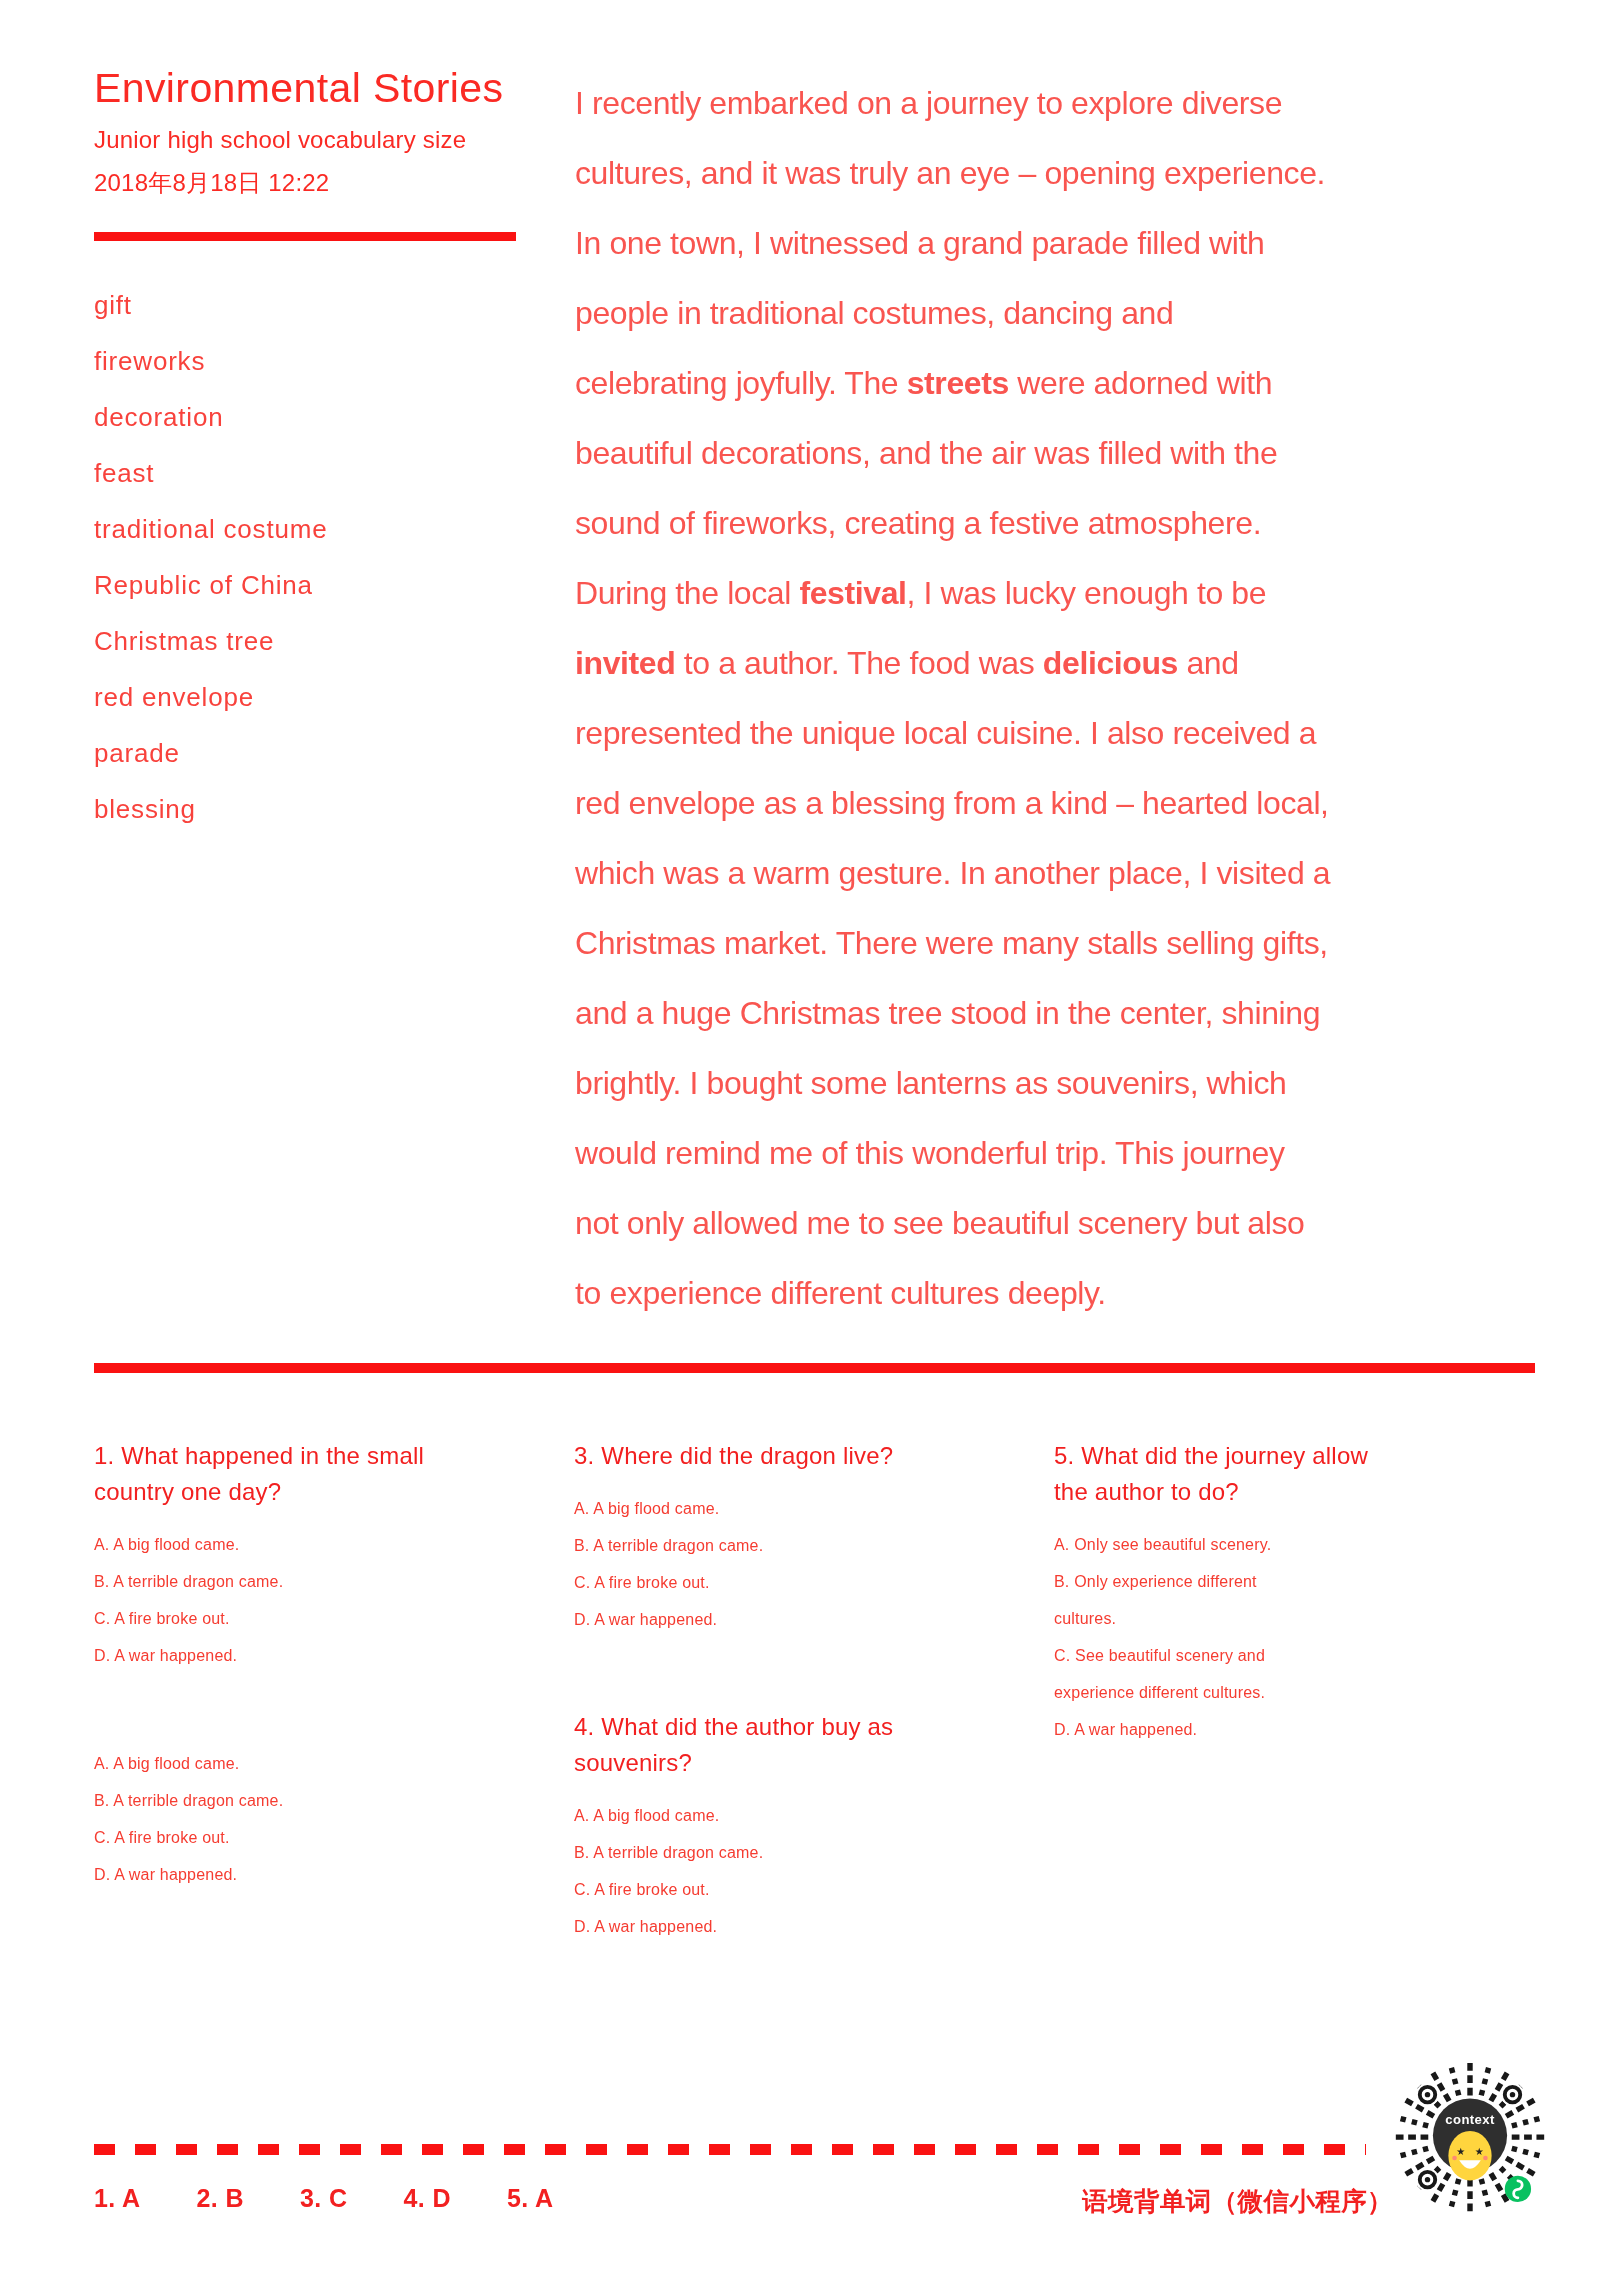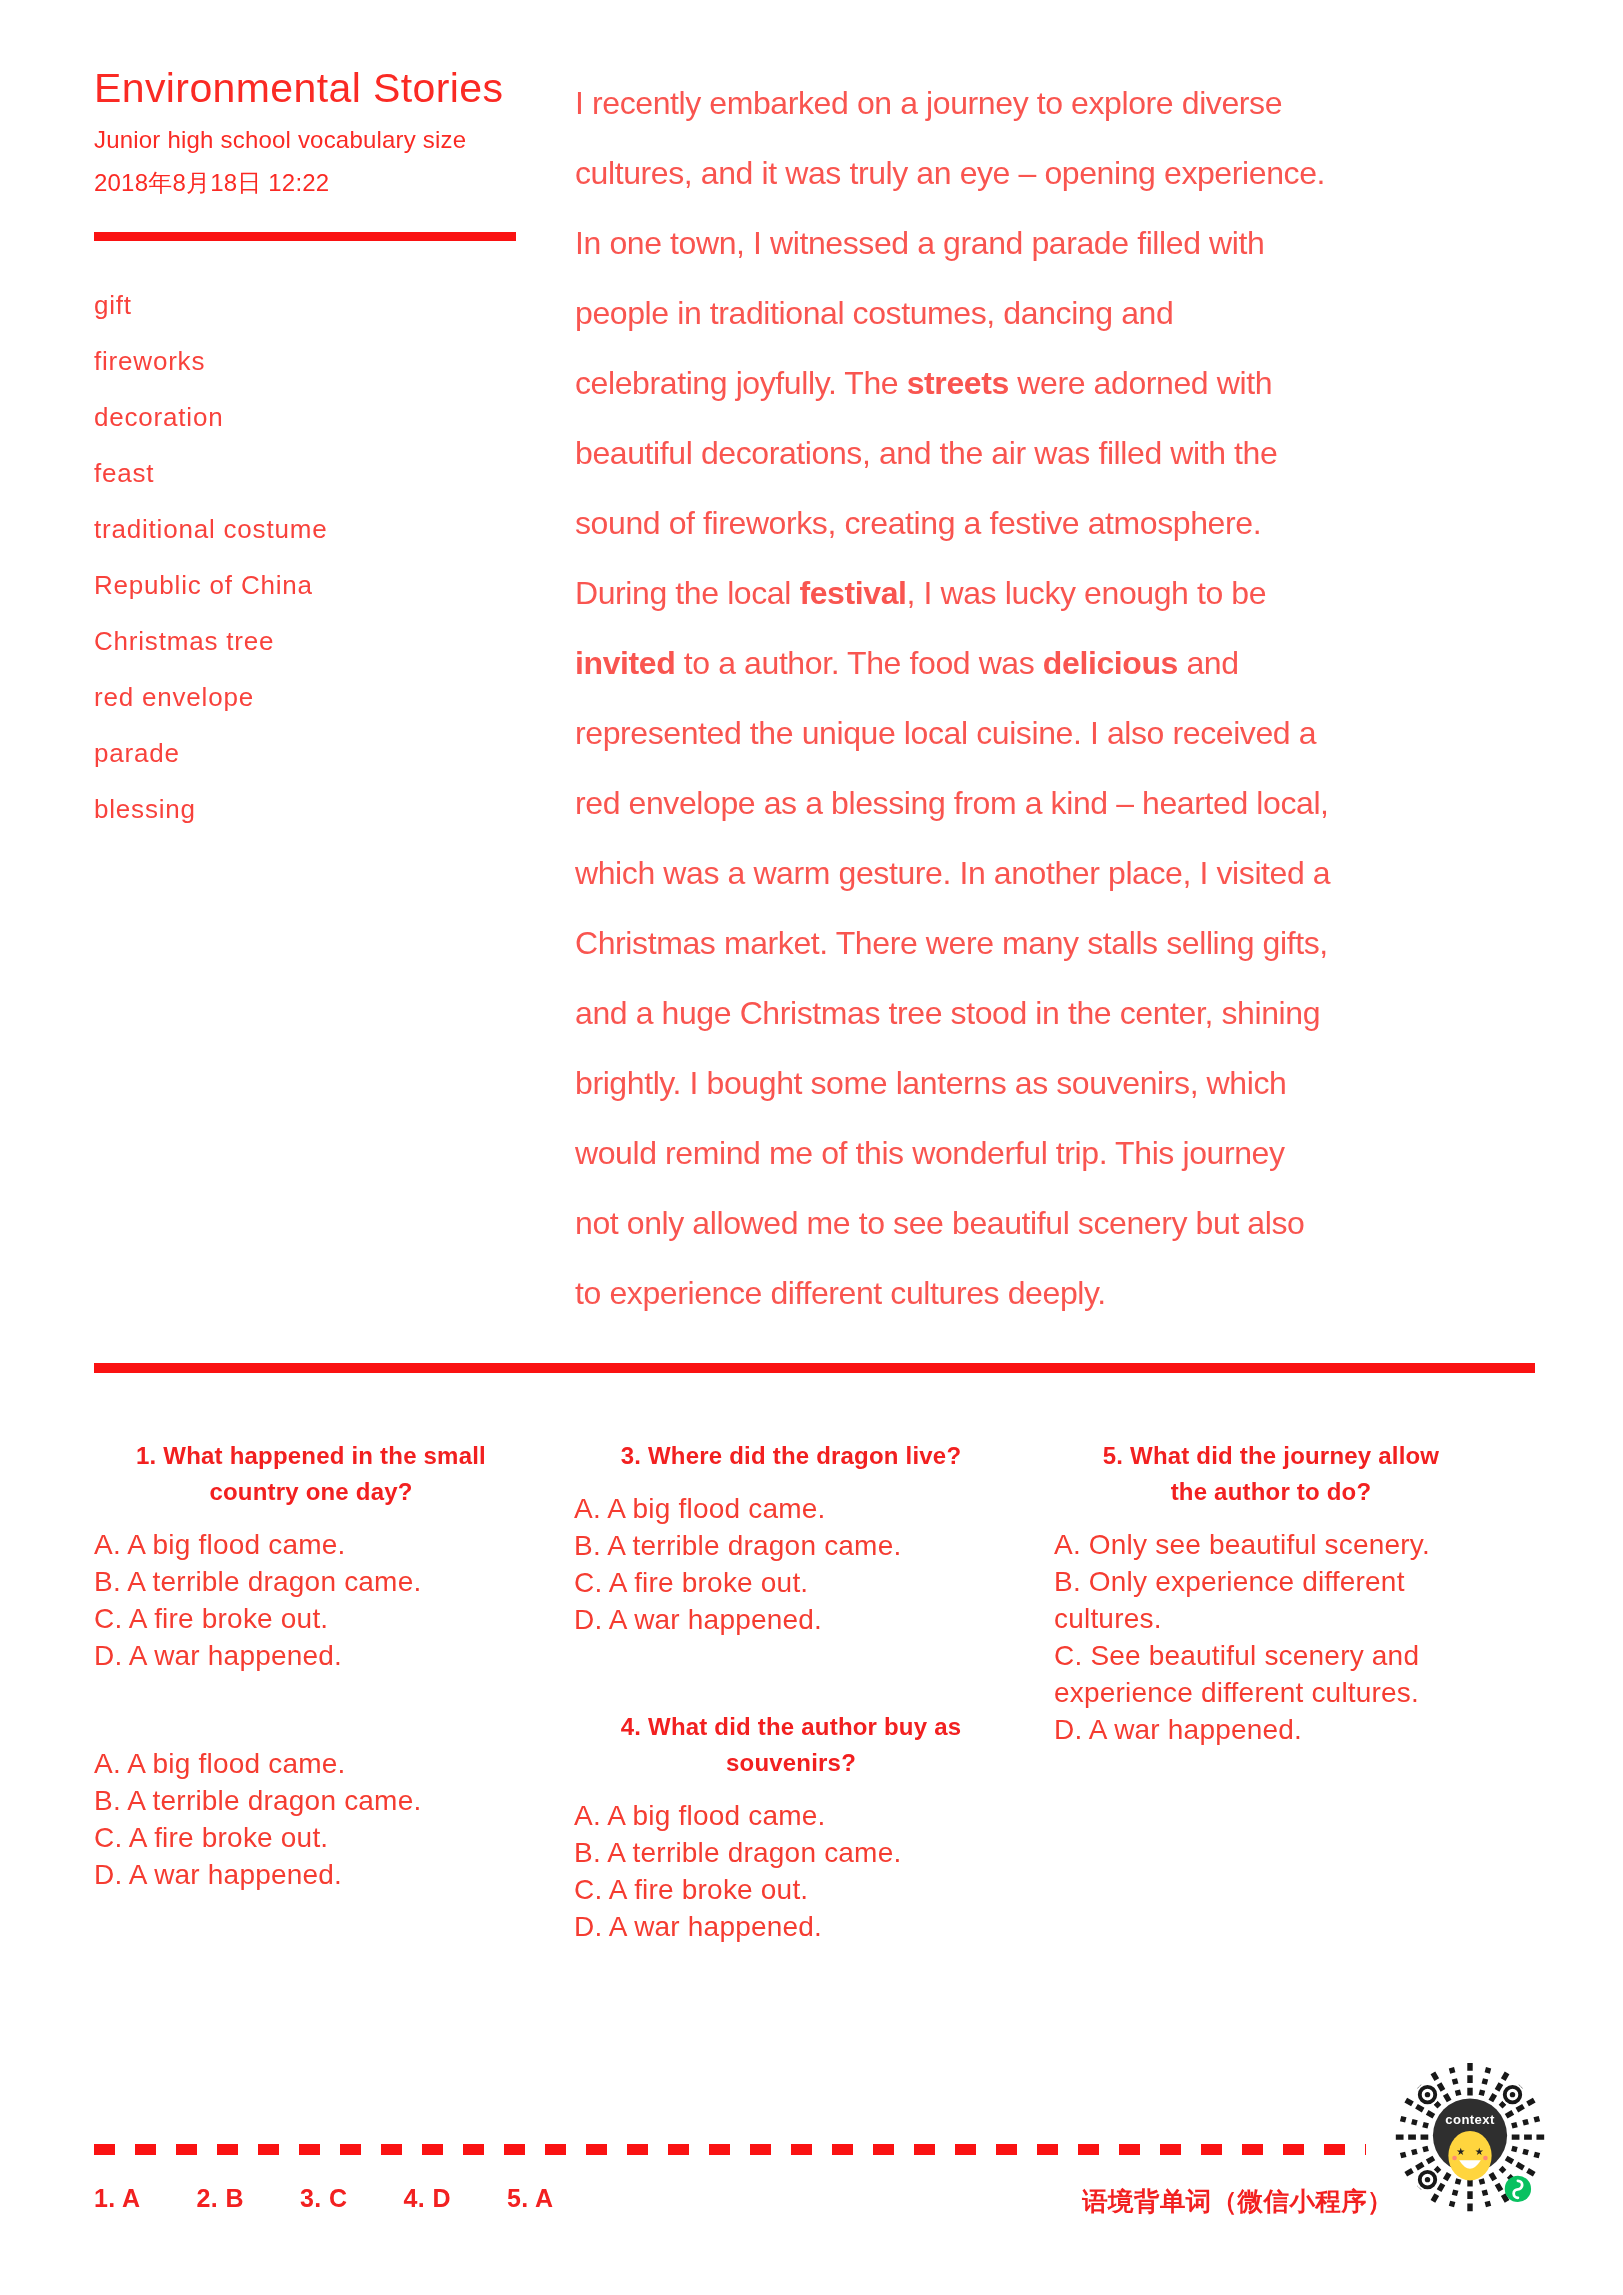--- a/index.html
+++ b/index.html
@@ -25,23 +25,23 @@
 
   
   .rule-wide{position:absolute;left:94px;top:1363px;width:1441px;height:10px;background:#fa1212;}
   .dashed{position:absolute;left:94px;top:2144px;width:1272px;height:10.8px;
           background:repeating-linear-gradient(90deg,#fa1212 0 21px,transparent 21px 41px);}
 
   
   .questions{position:absolute;left:94px;top:1438px;display:flex;gap:46px;}
   .qcol{width:434px;}
   .question+.question{margin-top:71px;}
-  .qtitle{font-size:24px;font-weight:700;line-height:36px;color:#f22020;
-          white-space:pre-line;letter-spacing:0.2px;text-align:center;}
-  .qopts{margin-top:16px;font-size:28px;line-height:37px;color:#f53c31;
+  .qtitle{font-size:24px;font-weight:400;line-height:36px;color:#f22020;
+          white-space:pre-line;letter-spacing:0.2px;}
+  .qopts{margin-top:16px;font-size:16px;line-height:37px;color:#f53c31;
          white-space:pre-line;letter-spacing:0.2px;}
 
   
   .answers{position:absolute;left:94px;top:2184px;display:flex;gap:56px;
            font-size:25px;font-weight:700;color:#f22020;letter-spacing:0.4px;}
   .applabel{position:absolute;right:230px;top:2184px;font-size:25.5px;font-weight:700;
             color:#f22020;letter-spacing:0.4px;}
   .qr{position:absolute;left:1385px;top:2056px;width:170px;height:170px;}
 </style>
 </head>

